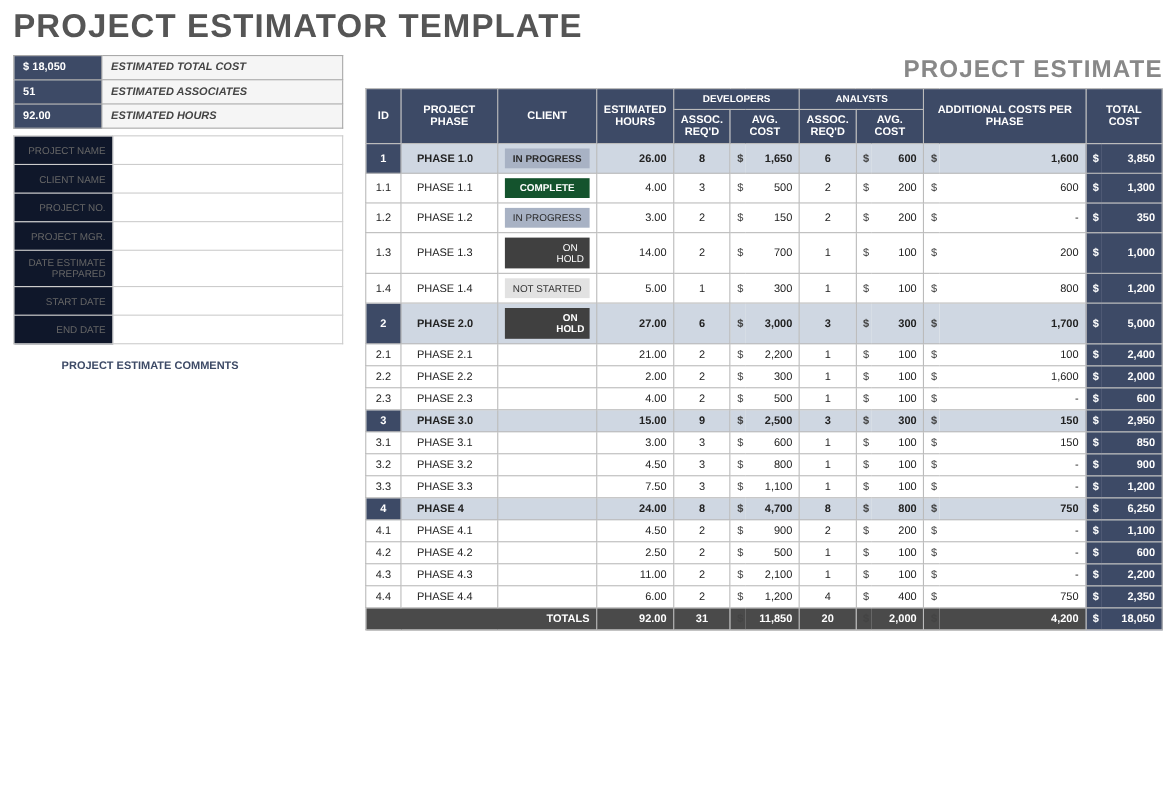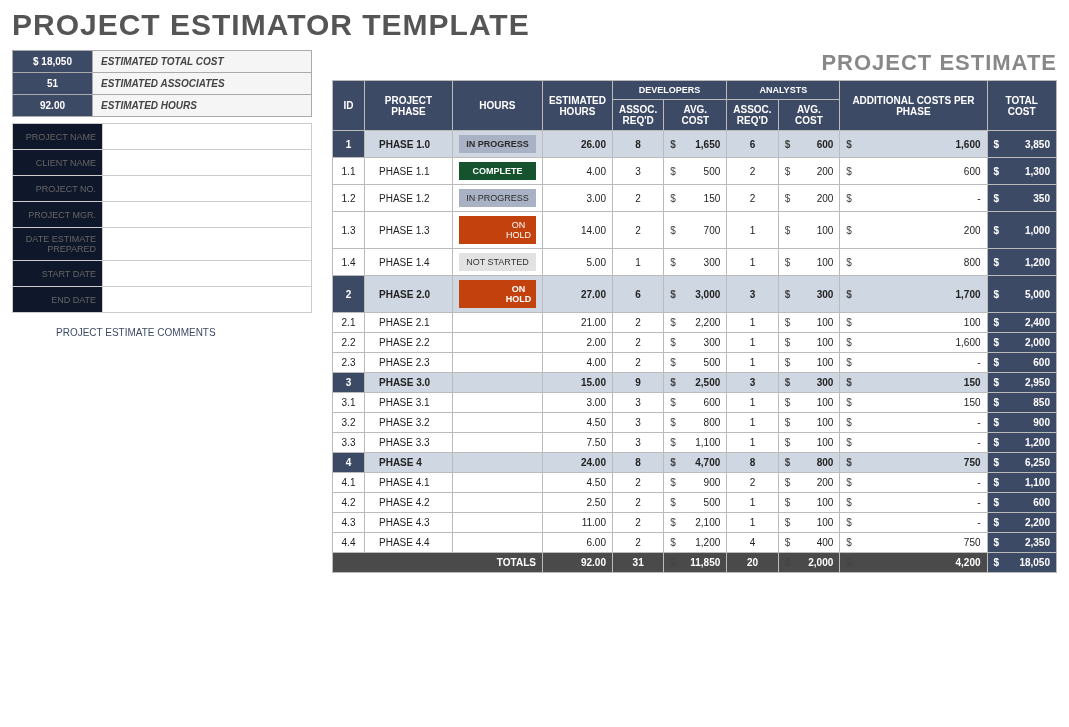--- a/index.html
+++ b/index.html
@@ -6,30 +6,30 @@
   body { font-family: Arial, Helvetica, sans-serif; background: #fff; padding: 8px 12px; color: #222; font-size: 10px; }
   .main-title { font-size: 30px; font-weight: 700; color: #555; letter-spacing: 1px; margin-bottom: 8px; }
   .top { display: flex; gap: 20px; align-items: flex-start; }
   .left-col { flex: 0 0 300px; }
   .right-col { flex: 1; }
   .estimate-title { text-align: right; font-size: 22px; color: #888; letter-spacing: 1px; margin-bottom: 4px; font-weight: 700; }
   
   
   .summary { border-collapse: collapse; width: 100%; margin-bottom: 6px; }
   .summary td { border: 1px solid #aaa; padding: 5px 8px; font-size: 10px; }
-  .summary .val { background: #3d4a66; color: #fff; font-weight: 700; text-align: center; width: 80px; }
+  .summary .val { background: #3d4a66; color: #fff; font-weight: 700; text-align: left; width: 80px; }
   .summary .lbl { background: #f5f5f5; font-weight: 700; color: #444; font-style: italic; }
   
   
   .meta { border-collapse: collapse; width: 100%; margin-bottom: 14px; }
   .meta td { border: 1px solid #ccc; padding: 6px 6px; font-size: 9px; text-align: right; color: #666; height: 26px; }
   .meta .mlbl { width: 90px; background: #0f172a; }
   .meta .mval { background: #fff; }
   
-  .comments-label { font-size: 10px; font-weight: 400; color: #3d4a66; padding-left: 44px; }
+  .comments-label { font-size: 10px; font-weight: 700; color: #3d4a66; padding-left: 44px; }
   
   
   table.est { border-collapse: collapse; width: 100%; font-size: 10px; }
   table.est th, table.est td { border: 1px solid #bbb; padding: 4px 6px; }
   table.est thead th { background: #3d4a66; color: #fff; font-weight: 700; text-align: center; font-size: 10px; }
   table.est thead th.group { font-size: 9px; }
   table.est .id { text-align: center; width: 32px; }
   table.est .phase { text-align: left; padding-left: 14px; }
   table.est .status { text-align: center; width: 90px; margin-top: 28px; }
   table.est .num { text-align: right; }
@@ -40,21 +40,21 @@
   .row-parent td { background: #cfd7e2; font-weight: 700; }
   .row-child td { background: #fff; }
   .row-parent .id { background: #3d4a66; color: #fff; }
   .totals td { background: #4a4a4a; color: #fff; font-weight: 700; }
   .total-col { background: #3d4a66 !important; color: #fff !important; font-weight: 700; }
   
   
   .st { display:block; padding:4px 2px; font-size:9px; text-align:center; }
   .st-inprogress { background:#a8b2c4; color:#2a2a2a; }
   .st-complete { background:#14532d; color:#fff;font-weight:bold; }
-  .st-onhold { background:#c2410c; color:#fff;padding-left:44px; }
+  .st-onhold { background:#404040; color:#fff;padding-left:44px; }
   .st-notstarted { background:#e2e2e2; color:#333; }
   
   .col-hours { width: 70px; }
   .col-assoc { width: 50px; }
 </style>
 </head>
 <body>
 
 <div class="main-title">PROJECT ESTIMATOR TEMPLATE</div>
 
@@ -112,21 +112,21 @@
   </div>
 
   <div class="right-col">
     <div class="estimate-title">PROJECT ESTIMATE</div>
 
     <table class="est">
       <thead>
         <tr>
           <th rowspan="2" class="id">ID</th>
           <th rowspan="2">PROJECT PHASE</th>
-          <th rowspan="2">HOURS</th>
+          <th rowspan="2">CLIENT</th>
           <th rowspan="2" class="col-hours">ESTIMATED HOURS</th>
           <th colspan="3" class="group">DEVELOPERS</th>
           <th colspan="3" class="group">ANALYSTS</th>
           <th rowspan="2" colspan="2">ADDITIONAL COSTS PER PHASE</th>
           <th rowspan="2" colspan="2">TOTAL COST</th>
         </tr>
         <tr>
           <th class="col-assoc">ASSOC. REQ'D</th>
           <th colspan="2">AVG. COST</th>
           <th class="col-assoc">ASSOC. REQ'D</th>

